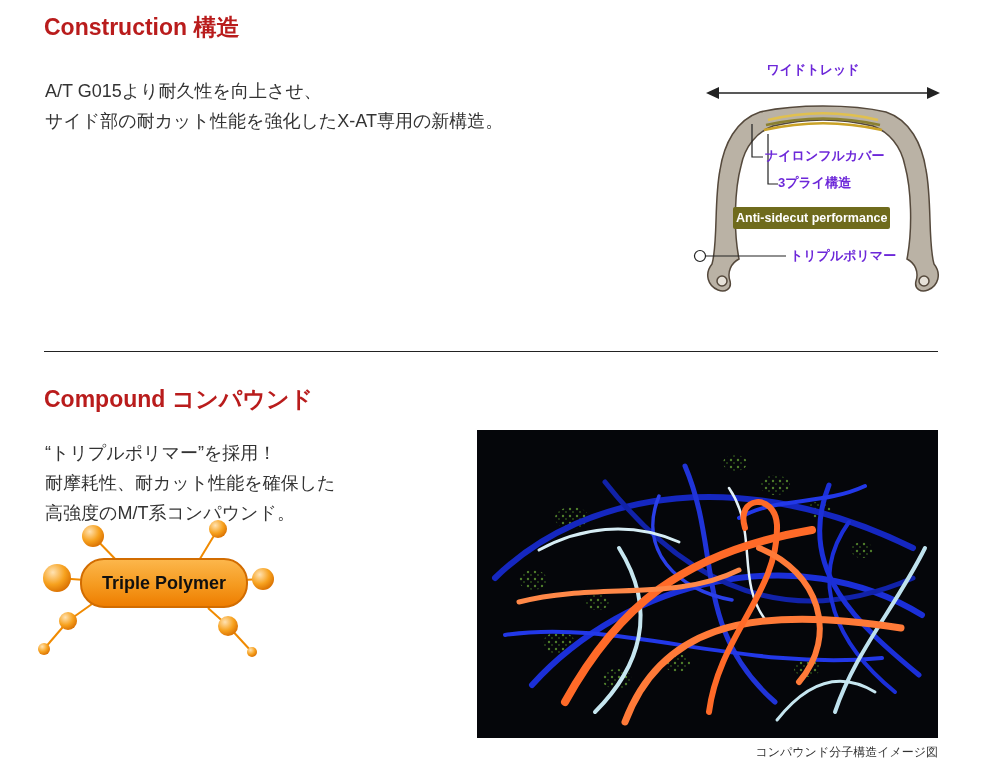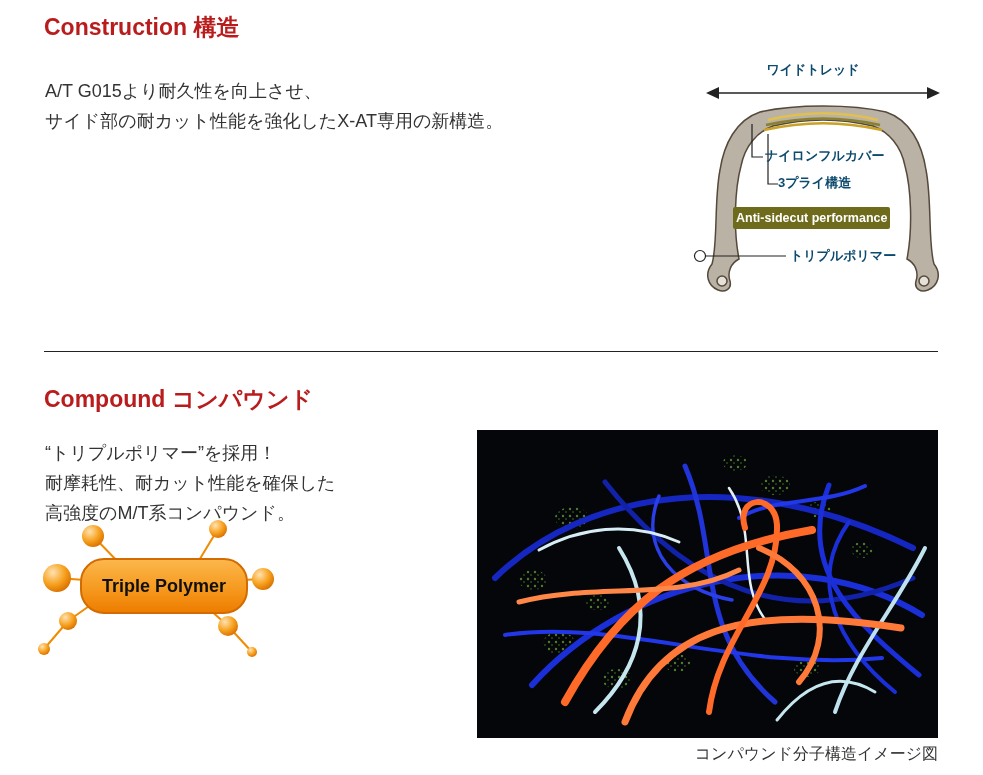--- a/index.html
+++ b/index.html
@@ -12,48 +12,48 @@
   .h-construction { top:12px; }
   .h-compound { top:384px; }
   .body-text { position:absolute; left:45px; font-size:18px; line-height:30px; color:#333; }
   .bt-construction { top:76px; }
   .bt-compound { top:438px; }
   .divider { position:absolute; left:44px; top:351px; width:894px; height:1px; background:#222; }
 
   
   .diagram { position:absolute; left:678px; top:60px; width:270px; height:250px; }
   .diagram .tire-svg { position:absolute; left:0; top:0; width:270px; height:250px; }
-  .dg-label { position:absolute; font-size:13px; font-weight:bold; color:#0c4a6e; white-space:nowrap; line-height:16px; }
+  .dg-label { position:absolute; font-size:13px; font-weight:bold; color:#6d28d9; white-space:nowrap; line-height:16px; }
   .lbl-widetread { top:2px; left:0; right:0; text-align:center; }
   .lbl-nylon { left:87px; top:88px; }
   .lbl-3ply  { left:100px; top:115px; }
   .lbl-rim   { left:112px; top:188px; }
   .badge {
     position:absolute; left:55px; top:147px; background:#6f6b1d; color:#ffffff;
     font-size:12.5px; font-weight:600; line-height:16px; padding:3px 3px; border-radius:2px; white-space:nowrap;
   }
 
   
   .molecule { position:absolute; left:30px; top:512px; width:250px; height:155px; }
   .molecule .bonds { position:absolute; left:0; top:0; width:250px; height:155px; }
   .sphere {
     position:absolute; border-radius:50%;
     background:radial-gradient(circle at 35% 30%, #ffe2b2 0%, #f7a21f 45%, #d96f00 78%, #b85900 100%);
   }
   .tp-pill {
-    position:absolute; left:50px; top:46px; width:168px; height:56px; border-radius:24px;
+    position:absolute; left:50px; top:46px; width:168px; height:50px; border-radius:24px;
     background:linear-gradient(#fcb64b 0%, #f59a1f 55%, #ee7d00 100%);
     border:2px solid #d26c00; display:flex; align-items:center; justify-content:center;
     font-size:18px; font-weight:bold; color:#101010; white-space:nowrap;
   }
 
   
   .mol-image { position:absolute; left:477px; top:430px; width:461px; height:308px; }
   .mol-image svg { display:block; width:100%; height:100%; }
-  .mol-caption { position:absolute; top:744px; left:477px; width:461px; text-align:right; font-size:16px; color:#333; }
+  .mol-caption { position:absolute; top:744px; left:477px; width:461px; text-align:right; font-size:12px; color:#333; }
 </style>
 </head>
 <body>
 
 <div class="page">
 
   <section>
     <h2 class="heading h-construction">Construction 構造</h2>
 
     <div class="body-text bt-construction">

